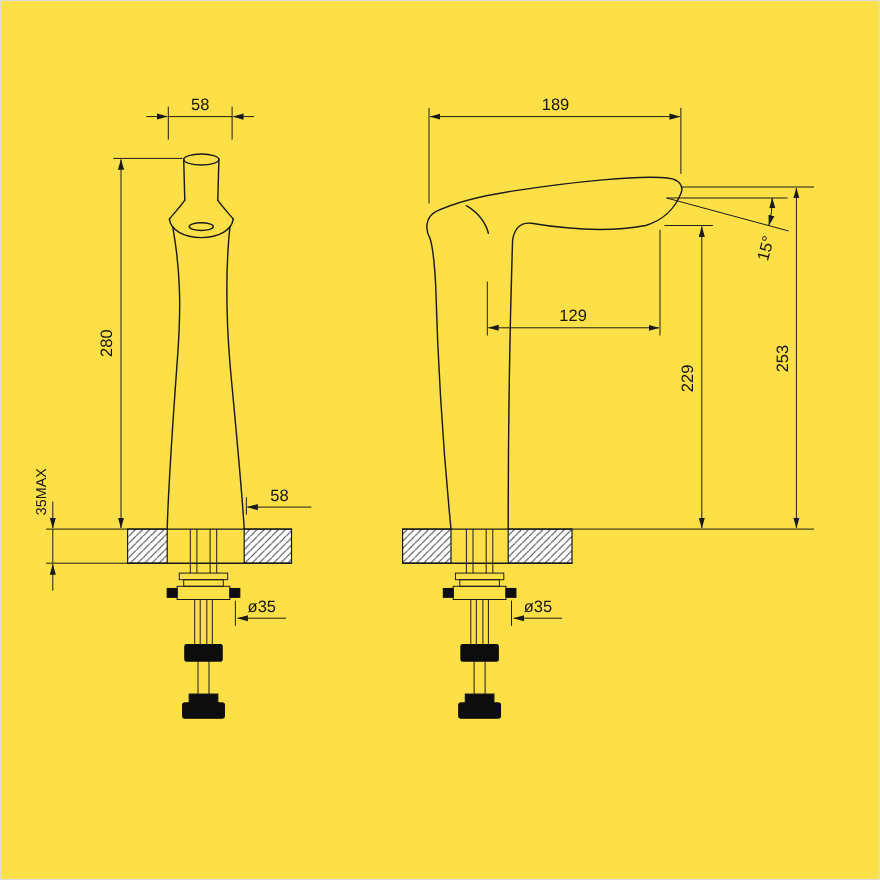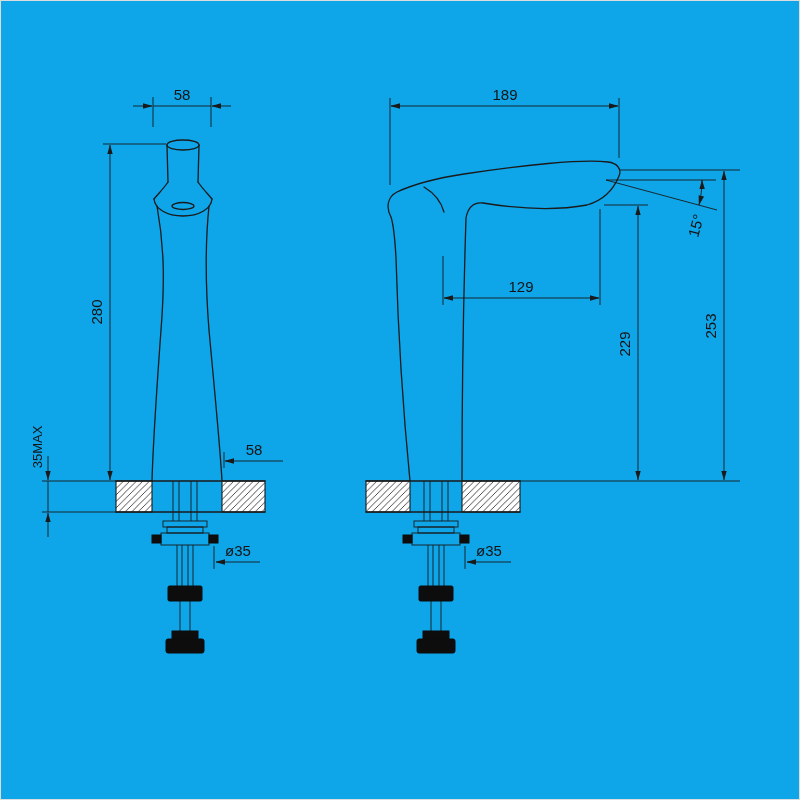--- a/index.html
+++ b/index.html
@@ -1,17 +1,17 @@
 <!DOCTYPE html>
 <html><head>
 <meta charset="utf-8">
 <style>
   html,body{margin:0;padding:0;background:#ffffff;}
   body{width:800px;height:800px;font-family:"Liberation Sans", sans-serif;}
-  .stage{position:relative;width:800px;height:800px;background:#0ea5e9;}
+  .stage{position:relative;width:800px;height:800px;background:#fde047;}
   svg{display:block;}
   .outline{fill:none;stroke:#1a1a1a;stroke-width:1.3;stroke-linecap:round;stroke-linejoin:round;}
   .thinline{fill:none;stroke:#1a1a1a;stroke-width:0.9;}
   .dimline{fill:none;stroke:#1a1a1a;stroke-width:0.9;}
   .hatchrect{fill:url(#hatch);stroke:#1a1a1a;stroke-width:1.1;}
   .blackpart{fill:#0d0d0d;stroke:#0d0d0d;}
   .dimtext{font-family:"Liberation Sans", sans-serif;font-size:15px;fill:#141414;}
   .dimtext.small{font-size:13px;}
 </style>
 </head>

